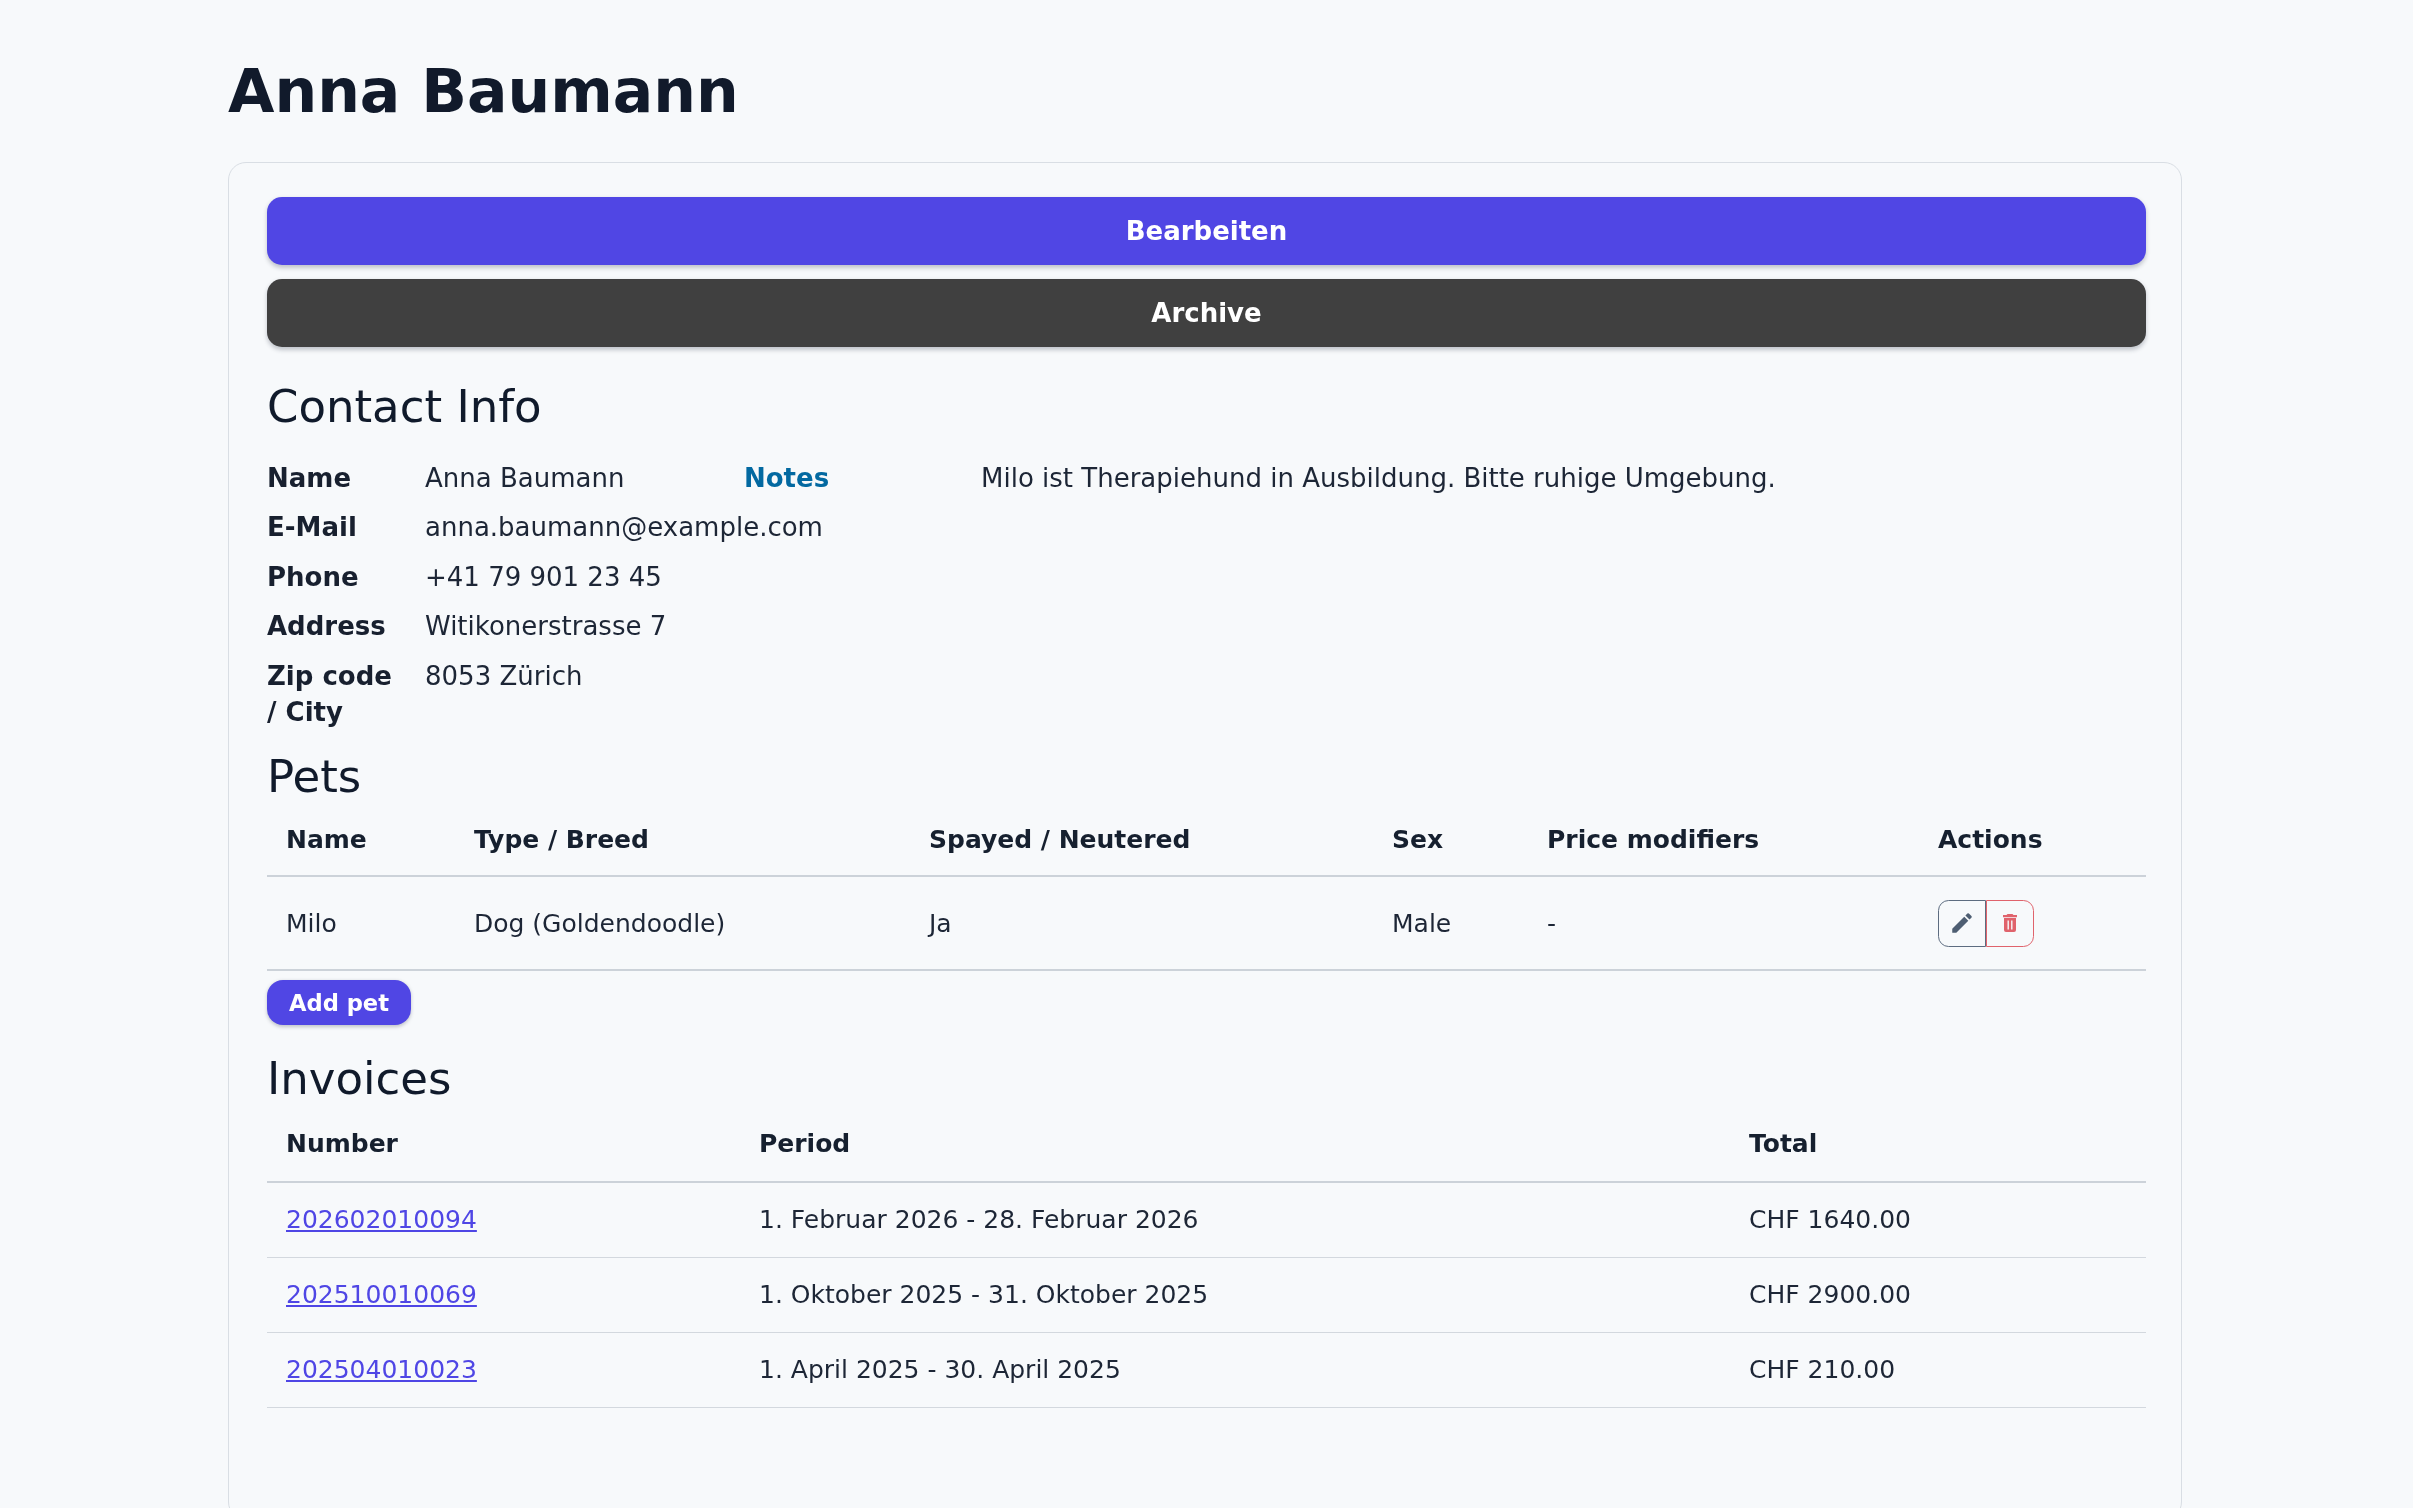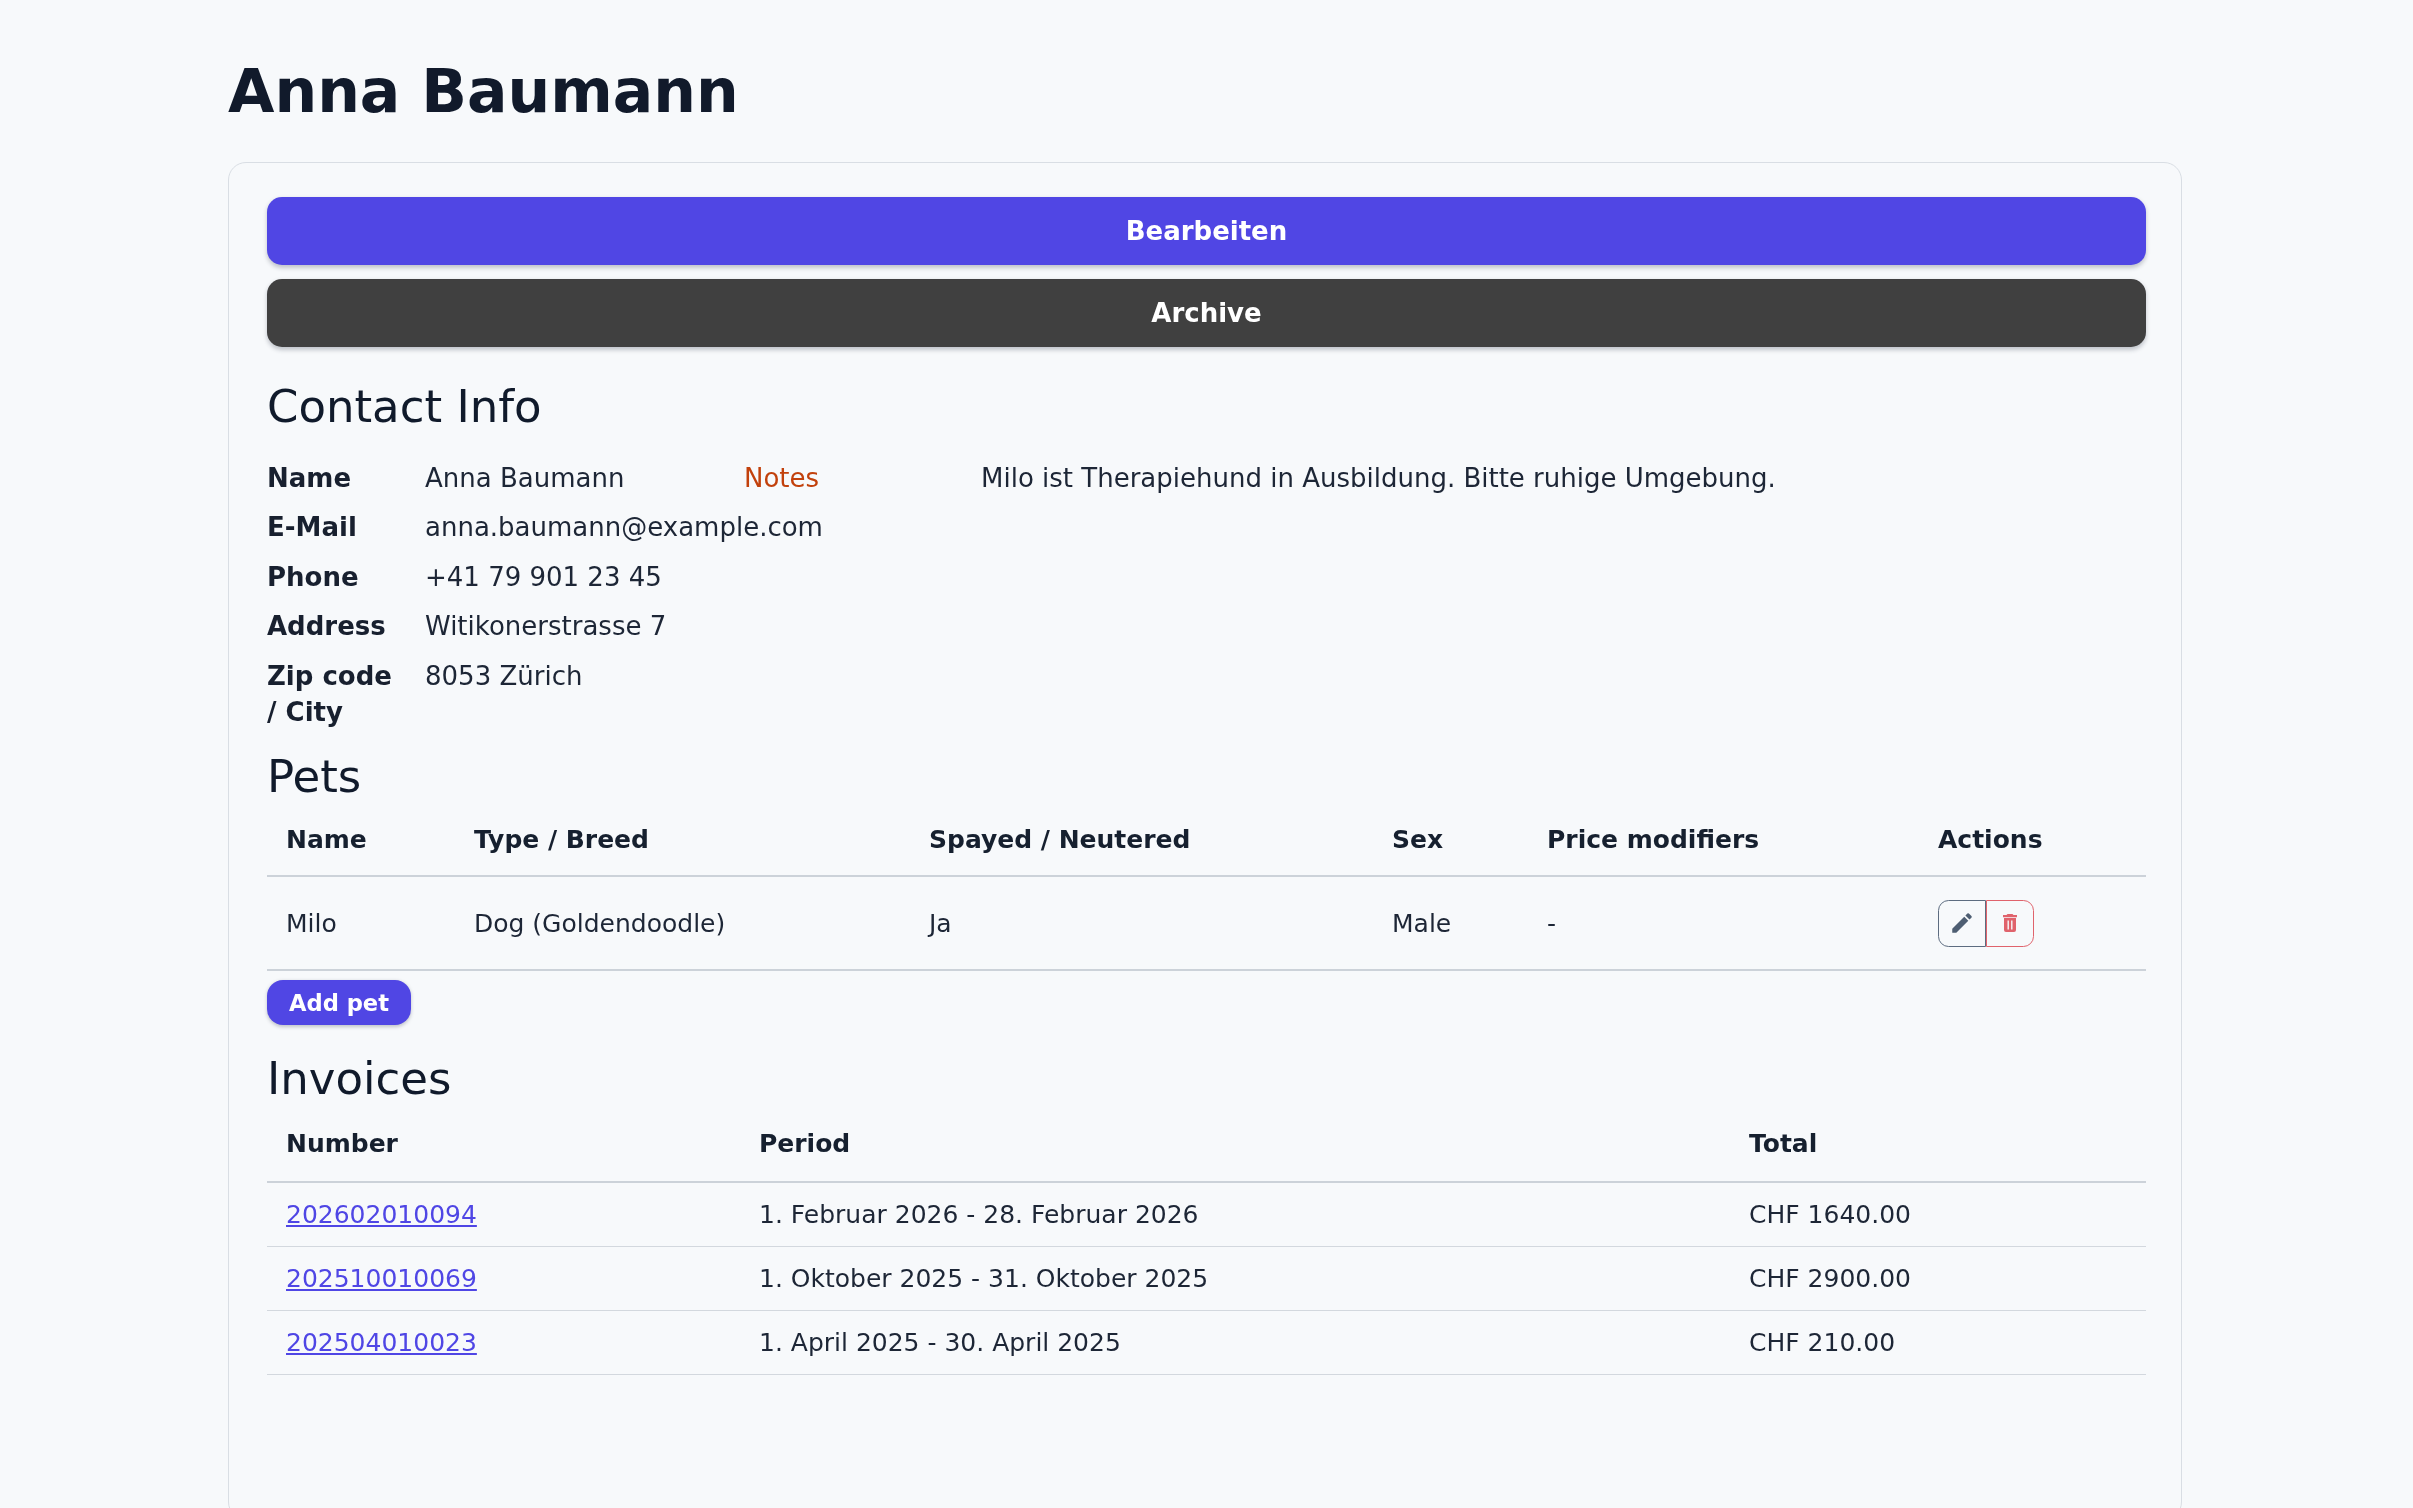--- a/index.html
+++ b/index.html
@@ -50,21 +50,21 @@
 
   .contact-grid {
     display:grid;
     grid-template-columns:158px 319px 237px 1fr;
     row-gap:13.6px;
     font-size:26px; line-height:36px;
   }
   .c-label { grid-column:1; font-weight:bold; color:#18202f; }
   .c-label.narrow { max-width:143px; }
   .c-value { grid-column:2; white-space:nowrap; color:#1d2636; }
-  .c-nlabel { grid-column:3; grid-row:1; font-weight:normal; color:#c2410c; }
+  .c-nlabel { grid-column:3; grid-row:1; font-weight:bold; color:#0369a1; }
   .c-nvalue { grid-column:4; grid-row:1; color:#1d2636; }
 
   .pets-head, .pets-row {
     display:grid;
     grid-template-columns:188px 455px 463px 155px 391px 1fr;
     width:100%;
   }
   .cell { padding-left:19px; }
   .pets-head {
     font-size:25px; font-weight:bold; color:#16202f;
@@ -112,21 +112,21 @@
     grid-template-columns:473px 990px 1fr;
     width:100%;
   }
   .inv-head {
     font-size:25px; font-weight:bold; color:#16202f;
     padding:12px 0 22.6px 0;
     border-bottom:2.3px solid #ccd2d9;
   }
   .inv-row {
     font-size:25px; color:#1d2636;
-    height:64px;
+    height:75px;
     align-items:center;
     border-bottom:1.5px solid #d3d8de;
   }
   .inv-link { color:#4f46e5; text-decoration:underline; cursor:pointer; }
 </style>
 </head>
 <body>
 
 <div class="page">
 

